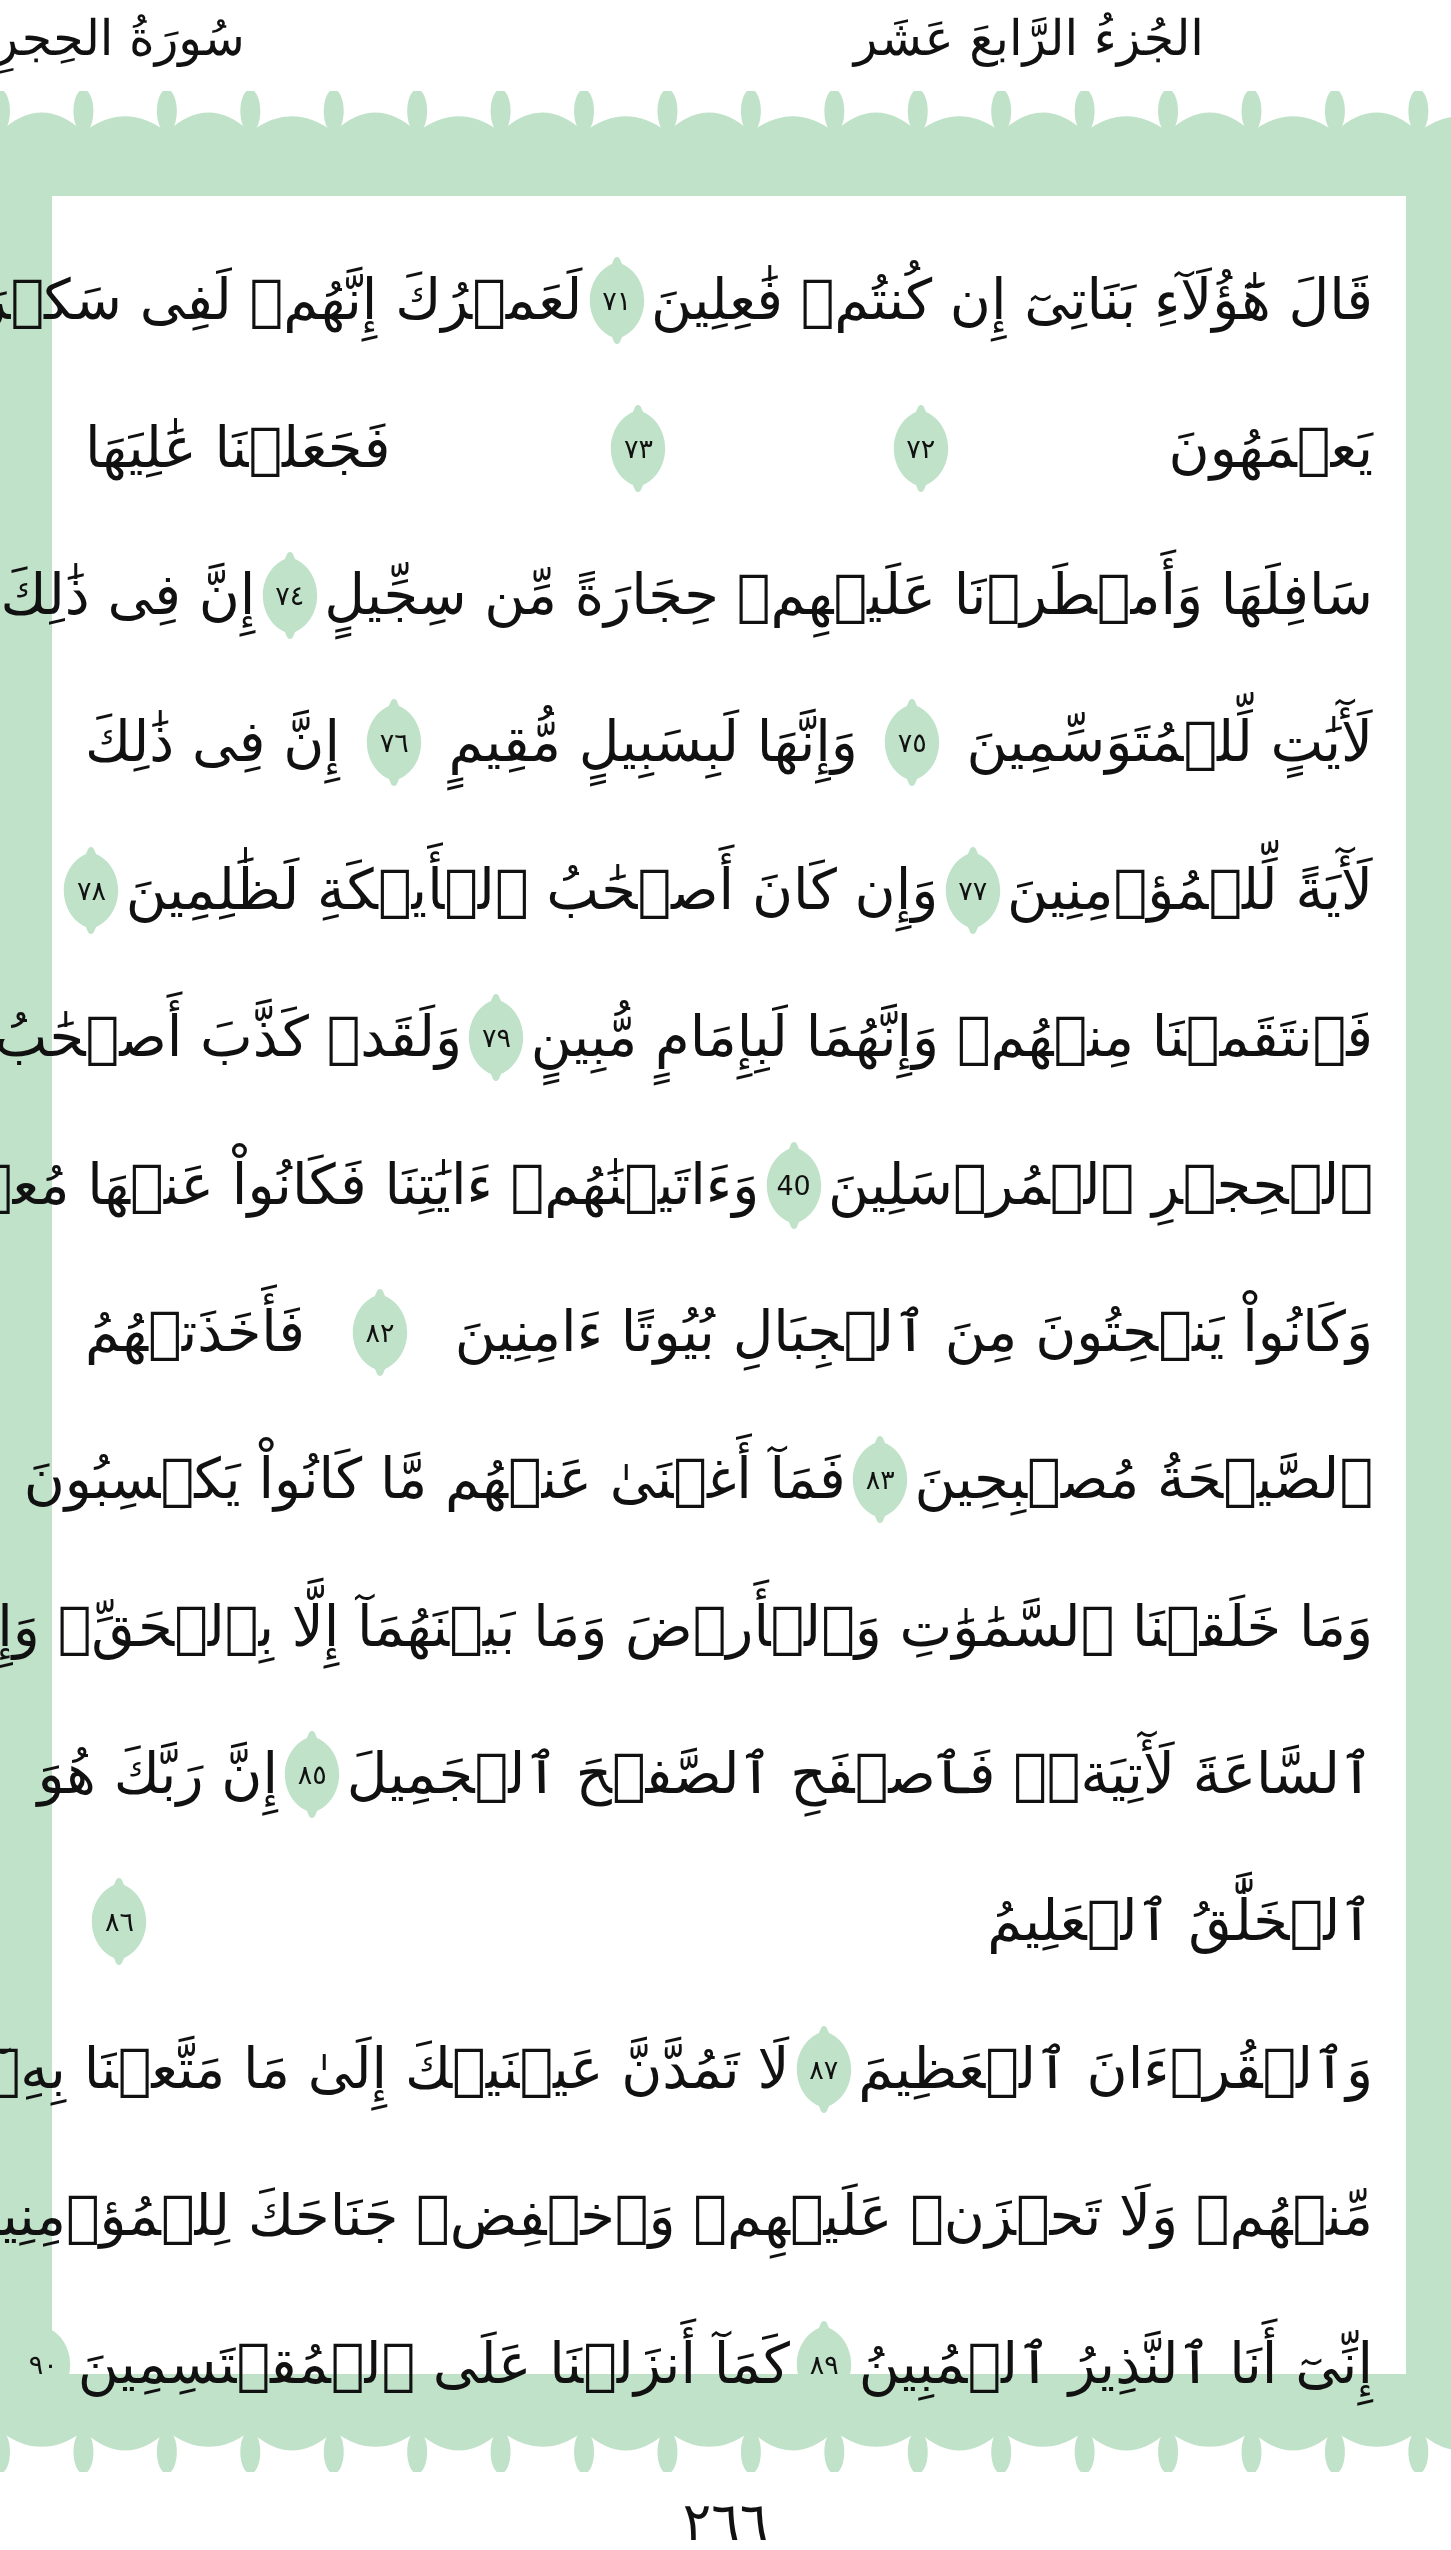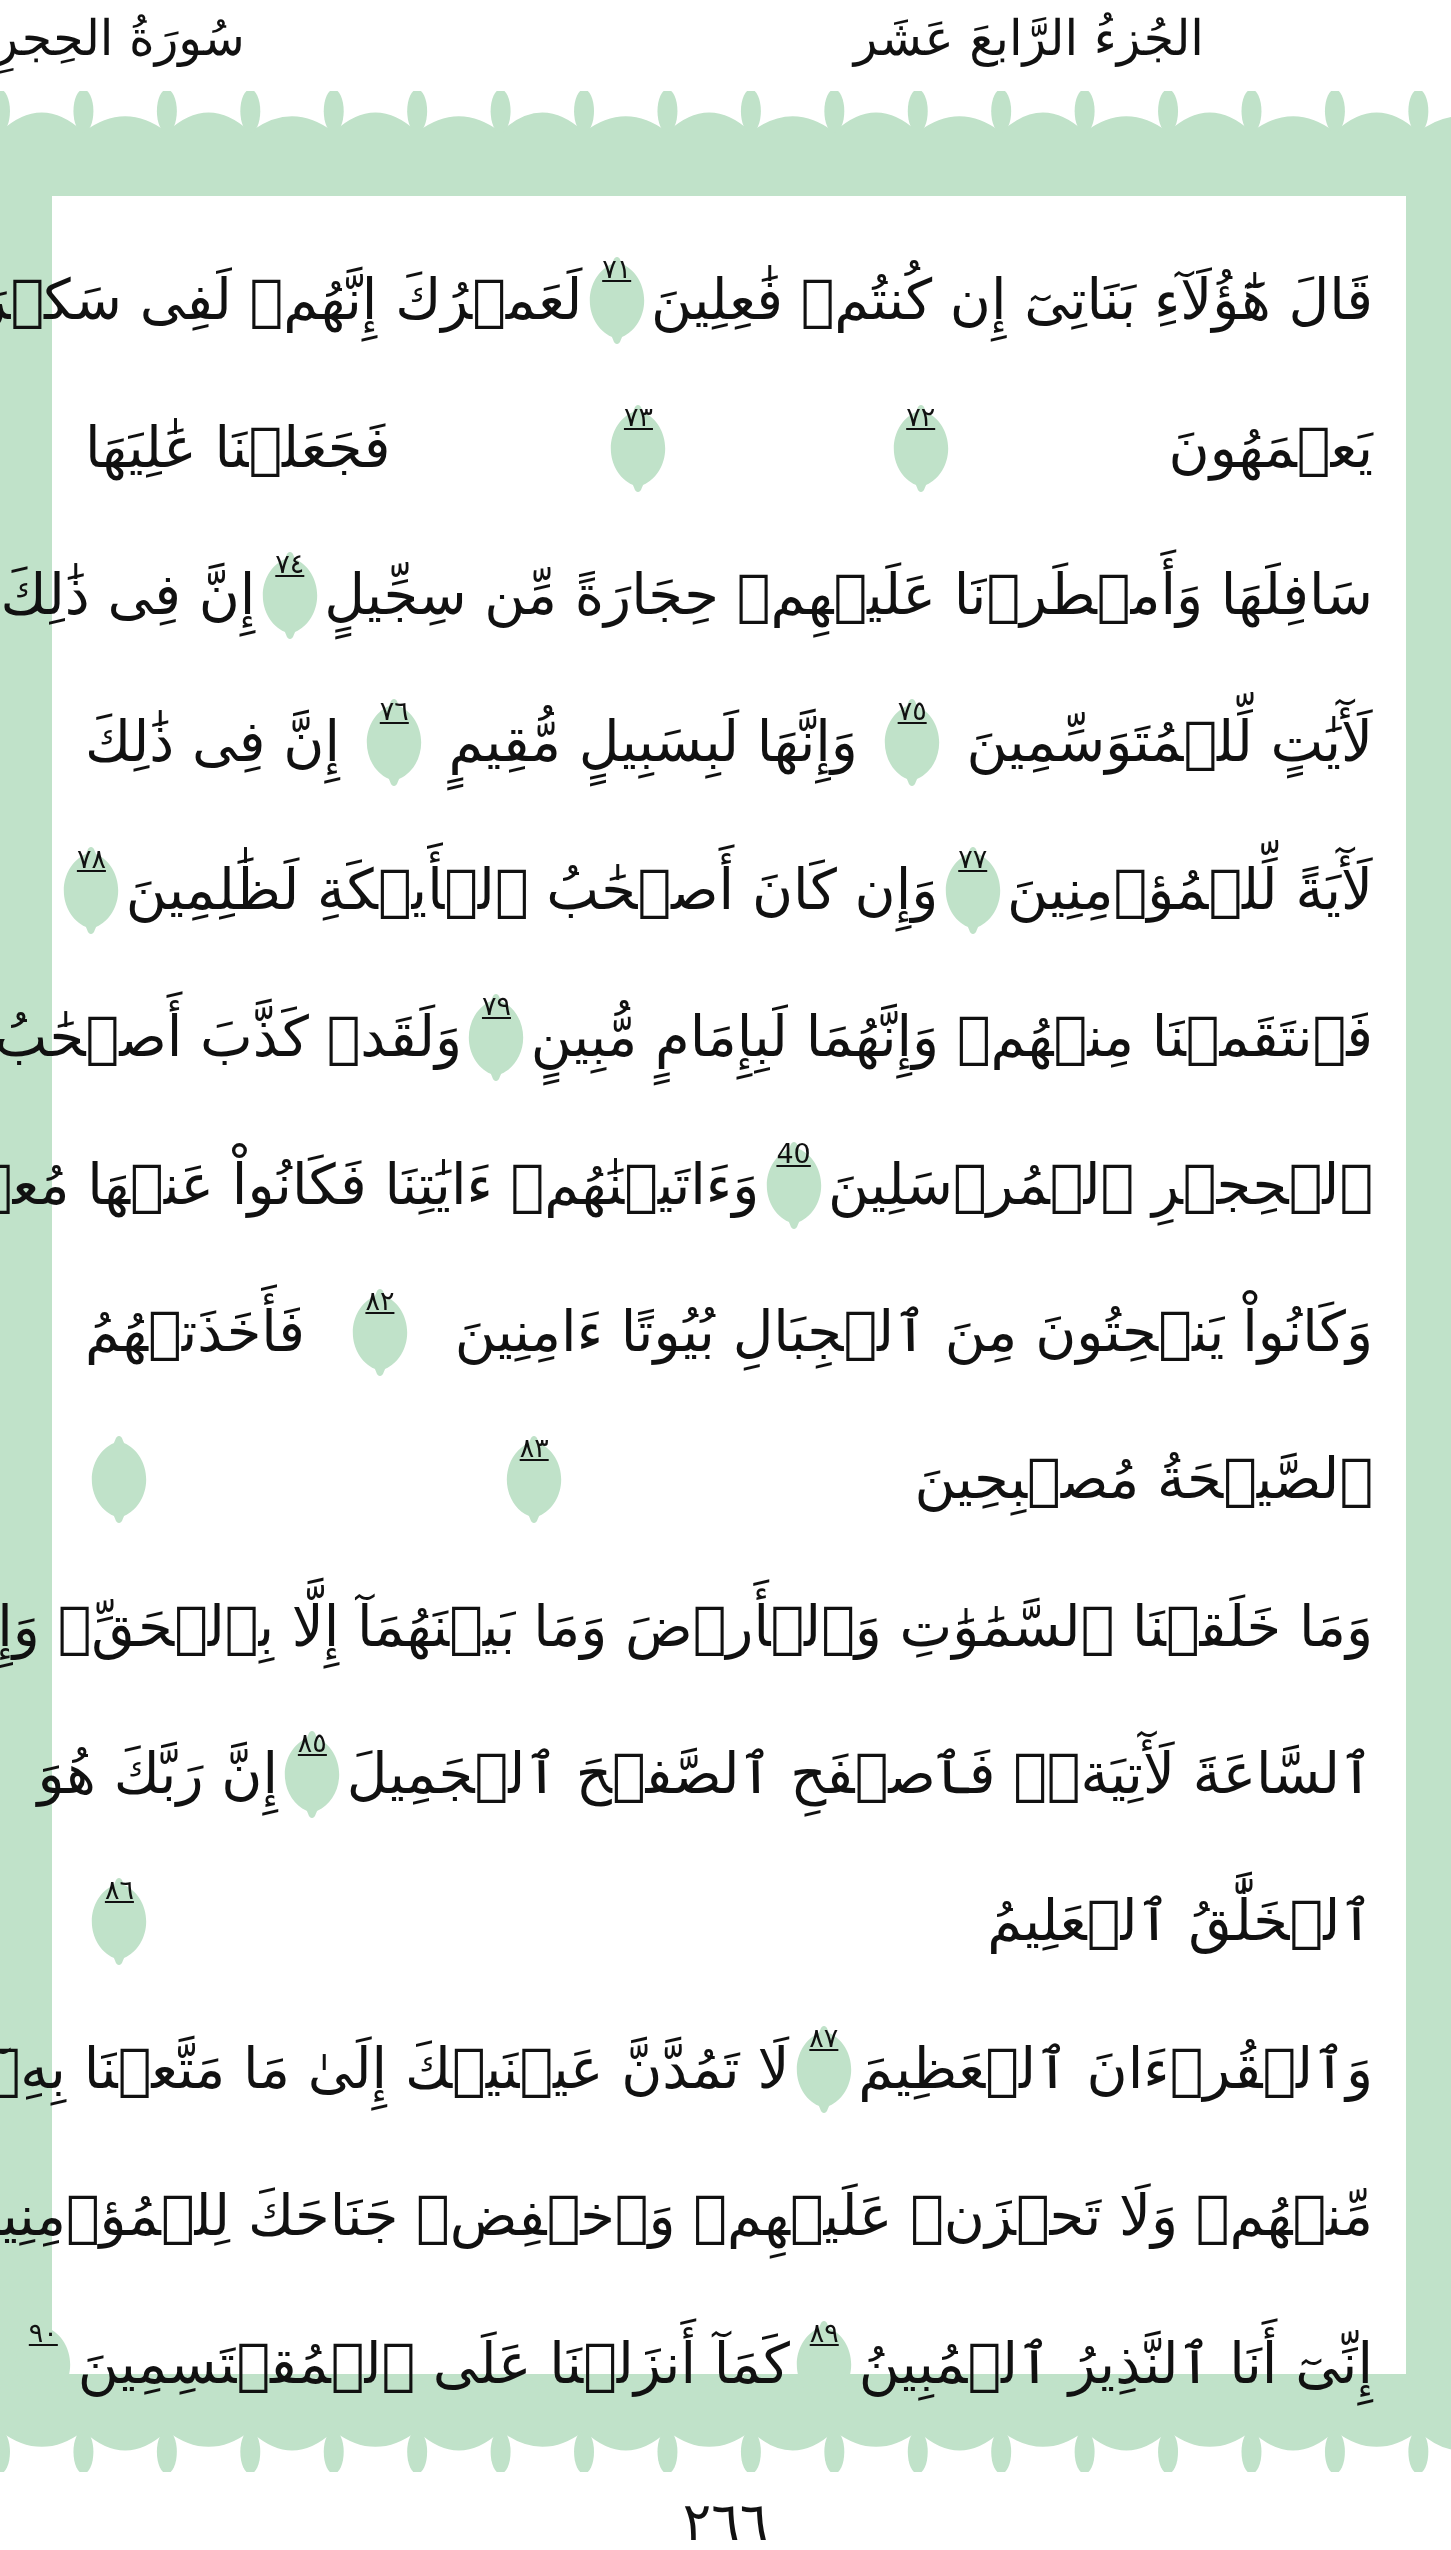--- a/index.html
+++ b/index.html
@@ -86,27 +86,27 @@
       justify-content: space-between;
       align-items: center;
       color: #111;
     }
     .seg {
       white-space: nowrap;
       display: inline-block;
     }
     .marker {
       display: inline-flex;
+      align-items: center;
       justify-content: center;
       width: 58px;
       height: 91px;
       position: relative;
       flex: 0 0 auto;
       margin: 0 5.4px;
-      text-decoration: underline;
     }
     .marker svg {
       position: absolute;
       left: 0;
       top: 0;
     }
     .marker span {
       position: relative;
       font-size: 27px;
       line-height: 27px;
@@ -282,20 +282,21 @@
       <span class="seg">فَأَخَذَتۡهُمُ</span>
     </div>
     <div class="line" style="top: 1215px;">
       <span class="seg">ٱلصَّيۡحَةُ مُصۡبِحِينَ</span>
       <span class="marker">
         <svg width="58" height="91" viewBox="0 0 64 100">
           <path d="M32,2 C36,2 36,8 38,10 C52,16 62,32 62,50 C62,68 52,84 38,90 C36,92 36,98 32,98 C28,98 28,92 26,90 C12,84 2,68 2,50 C2,32 12,16 26,10 C28,8 28,2 32,2 Z" fill="#c0e2c9"></path>
         </svg>
         <span>٨٣</span>
       </span>
+      <span class="seg">فَمَآ أَغۡنَىٰ عَنۡهُم مَّا كَانُواْ يَكۡسِبُونَ</span>
       <span class="marker">
         <svg width="58" height="91" viewBox="0 0 64 100">
           <path d="M32,2 C36,2 36,8 38,10 C52,16 62,32 62,50 C62,68 52,84 38,90 C36,92 36,98 32,98 C28,98 28,92 26,90 C12,84 2,68 2,50 C2,32 12,16 26,10 C28,8 28,2 32,2 Z" fill="#c0e2c9"></path>
         </svg>
       </span>
     </div>
     <div class="line" style="top: 1363px;">
       <span class="seg">وَمَا خَلَقۡنَا ٱلسَّمَٰوَٰتِ وَٱلۡأَرۡضَ وَمَا بَيۡنَهُمَآ إِلَّا بِٱلۡحَقِّۗ وَإِنَّ</span>
     </div>
     <div class="line" style="top: 1510px;">

